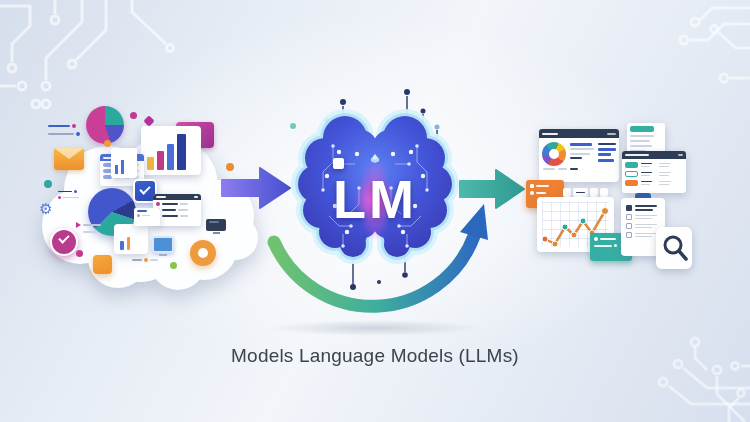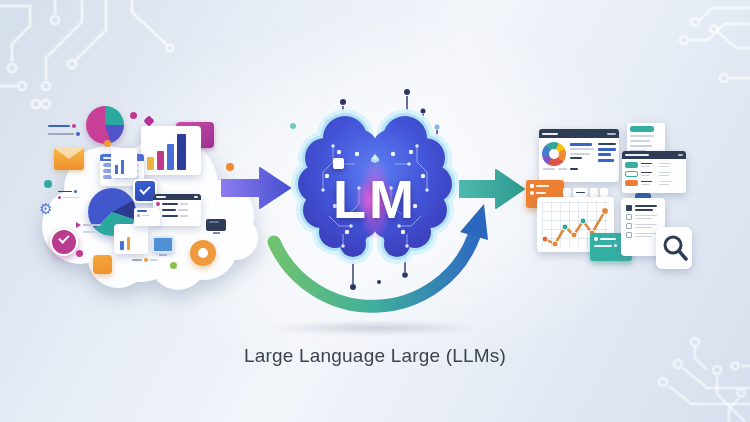--- a/index.html
+++ b/index.html
@@ -606,14 +606,14 @@
     </div>
   </div>
 
   <div class="abs card" style="left:656px;top:227px;width:36px;height:42px;border-radius:6px">
     <svg style="position:absolute;left:4px;top:5px" width="28" height="32" viewBox="0 0 28 32">
       <circle cx="13" cy="13" r="8" fill="none" stroke="#2e3c55" stroke-width="3"></circle>
       <line x1="19" y1="19" x2="26" y2="27" stroke="#2e3c55" stroke-width="3.5" stroke-linecap="round"></line>
     </svg>
   </div>
 
-  <div class="abs caption">Large Language Large (LLMs)</div>
+  <div class="abs caption">Models Language Models (LLMs)</div>
 </div>
 
 </body></html>

